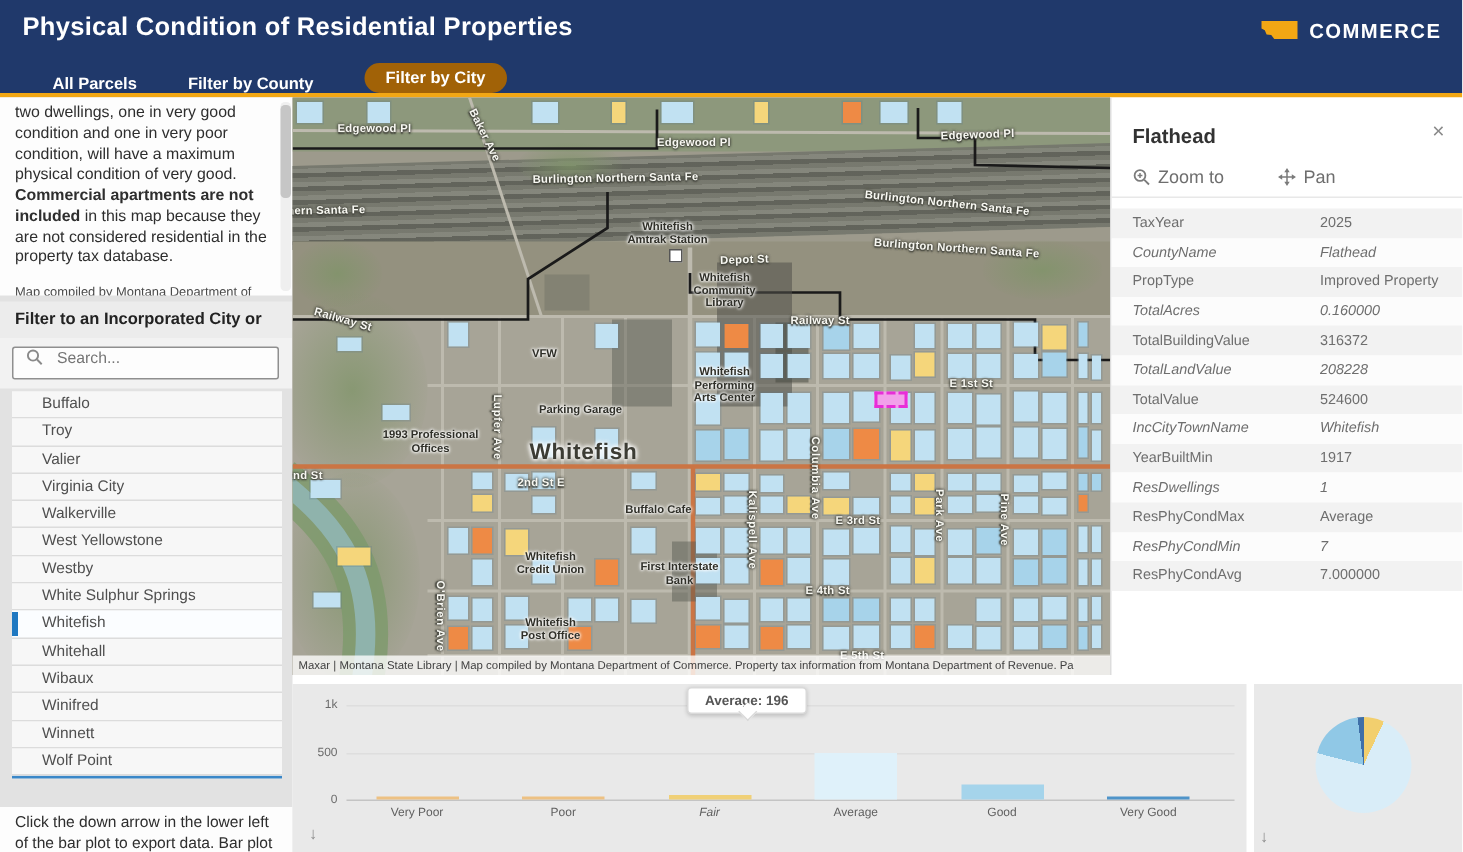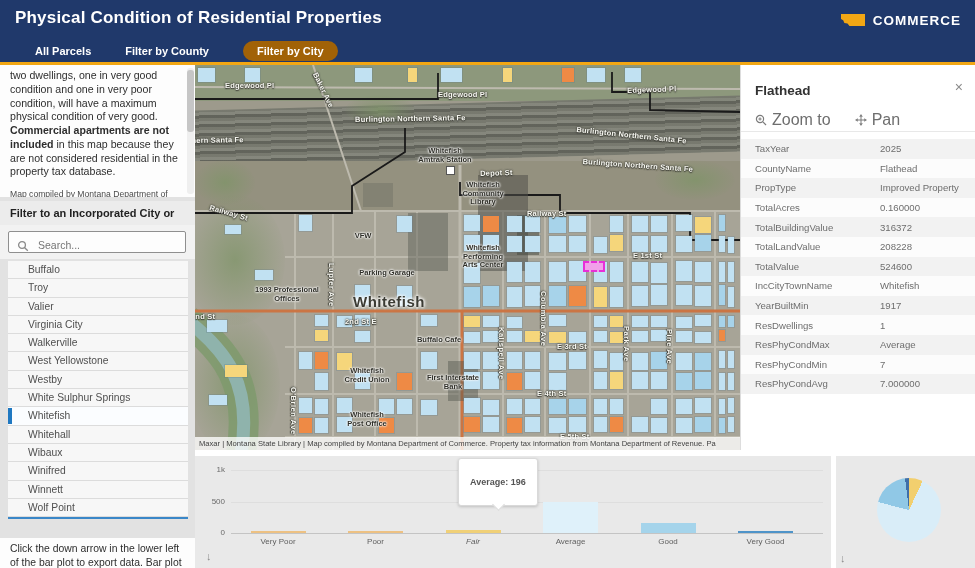--- a/index.html
+++ b/index.html
@@ -4,38 +4,38 @@
 <style>
   html,body{margin:0;padding:0;background:#fff;}
   .app{position:relative;width:975px;height:568px;overflow:hidden;
        font-family:"Liberation Sans",sans-serif;background:#fff;}
 
   
   .hdr{position:absolute;left:0;top:0;width:975px;height:62px;background:#20396b;}
   .hdr-title{position:absolute;left:15px;top:8px;color:#fff;font-size:17px;font-weight:bold;letter-spacing:.2px;}
   .brand{position:absolute;right:14px;top:12px;display:flex;align-items:center;gap:7px;}
   .brand-name{color:#fff;font-size:13.5px;font-weight:bold;letter-spacing:1px;}
-  .tabs{position:absolute;left:35px;top:40px;height:22px;display:flex;align-items:center;gap:34px;}
+  .tabs{position:absolute;left:35px;top:40px;height:22px;display:flex;align-items:flex-end;gap:34px;}
   .tab{color:#fff;font-size:11px;font-weight:bold;cursor:pointer;white-space:nowrap;}
   .tab.active{background:#a16207;border-radius:12px;padding:4px 14px;}
   .gold-bar{position:absolute;left:0;top:62px;width:975px;height:3px;background:#f2a714;}
 
   
   .sidebar{position:absolute;left:0;top:65px;width:195px;height:503px;background:#e2e2e2;}
   .intro{position:absolute;left:0;top:0;width:195px;height:132px;background:#fdfdfd;overflow:hidden;
          padding:4px 16px 0 10px;box-sizing:border-box;}
   .intro p{margin:0;font-size:10.6px;line-height:1.3;color:#2e2e2e;}
   .intro .foot{margin-top:9px;font-size:8.6px;line-height:1.6;color:#4a4a4a;}
   .sb-scroll{position:absolute;right:1px;top:3px;width:7px;height:126px;background:#efefef;border-radius:3px;}
   .sb-thumb{position:absolute;left:0;top:2px;width:7px;height:62px;background:#c6c6c6;border-radius:3px;}
   .filter-hdr{position:absolute;left:0;top:136px;width:195px;height:24px;background:#ececec;
               font-size:11px;font-weight:bold;color:#222;line-height:24px;padding-left:10px;box-sizing:border-box;}
   .search-wrap{position:absolute;left:0;top:160px;width:195px;height:34px;background:#f2f2f2;}
   .search-box{position:absolute;left:8px;top:6px;width:178px;height:22px;background:#fdfdfd;
-              border:1px solid #8f8f8f;border-radius:2px;box-sizing:border-box;display:flex;align-items:flex-end;}
+              border:1px solid #8f8f8f;border-radius:2px;box-sizing:border-box;display:flex;align-items:flex-start;}
   .search-box svg{margin:0 7px 0 8px;}
   .search-box input{border:none;outline:none;background:transparent;font-size:10.5px;color:#444;width:130px;
                     font-family:"Liberation Sans",sans-serif;}
   .city-list{position:absolute;left:8px;top:196px;width:180px;background:#f7f7f7;border-bottom:2px solid #3a87c8;}
   .city-row{position:relative;height:17.3px;border-bottom:1px solid #dcdcdc;font-size:10.3px;color:#4f4f4f;
             line-height:17.3px;padding-left:20px;cursor:pointer;background:#f7f7f7;}
   .city-row.sel{background:#fbfdff;}
   .city-row.sel::before{content:"";position:absolute;left:0;top:1px;bottom:1px;width:4px;background:#1f78c1;}
   .bottom-note{position:absolute;left:0;top:473px;width:195px;height:30px;background:#fdfdfd;
                padding:4px 10px 0 10px;box-sizing:border-box;font-size:10.4px;line-height:1.3;color:#2e2e2e;overflow:hidden;}
@@ -63,39 +63,39 @@
             text-shadow:0 0 3px #fff,0 0 3px #fff,0 0 4px #fff;z-index:8;}
   .amtrak-sq{position:absolute;left:251px;top:101px;width:7px;height:7px;background:#fff;border:1px solid #555;z-index:7;}
   .attrib{position:absolute;left:0;bottom:0;width:545px;height:13px;background:rgba(255,255,255,.78);
           font-size:7.6px;color:#3f3f3f;line-height:13px;padding-left:4px;box-sizing:border-box;white-space:nowrap;
           overflow:hidden;z-index:9;}
 
   
   .rpanel{position:absolute;left:740px;top:65px;width:235px;height:385px;background:#fff;border-left:1px solid #ddd;box-sizing:border-box;}
   .rp-title{position:absolute;left:14px;top:18px;font-size:13.5px;font-weight:bold;color:#323232;}
   .rp-close{position:absolute;right:12px;top:14px;font-size:14px;color:#8a8a8a;cursor:pointer;}
-  .rp-tools{position:absolute;left:14px;top:46px;display:flex;gap:24px;align-items:center;color:#6e6e6e;font-size:16px;}
+  .rp-tools{position:absolute;left:14px;top:46px;display:flex;gap:36px;align-items:center;color:#6e6e6e;font-size:12px;}
   .rp-tool{display:flex;align-items:center;gap:5px;cursor:pointer;}
   .rp-div{position:absolute;left:0;top:66px;width:235px;border-top:1px solid #e8e8e8;}
   .attr-table{position:absolute;left:0;top:74px;width:235px;}
   .attr-row{display:flex;height:19.6px;align-items:center;font-size:9.6px;color:#6e6e6e;}
   .attr-row.odd{background:#f2f2f2;}
-  .attr-row.even{background:#fcfcfc;}
+  .attr-row.even{background:#fcfcfc;font-style:italic;}
   .attr-row .k{width:111px;padding-left:14px;box-sizing:border-box;}
   .attr-row .v{flex:1;white-space:nowrap;overflow:hidden;margin-left:28px;}
 
   
   .bar-panel{position:absolute;left:195px;top:456px;width:636px;height:112px;background:#e9e9e9;overflow:hidden;}
   .grid-line{position:absolute;left:36px;width:592px;height:1px;background:#dedede;}
   .base-line{position:absolute;left:36px;width:592px;height:1px;background:#c4c4c4;}
   .ytick{position:absolute;width:28px;text-align:right;font-size:8px;color:#6a6a6a;}
   .bar{position:absolute;width:55px;cursor:pointer;}
   .cat{position:absolute;width:80px;text-align:center;font-size:8px;color:#5f5f5f;}
   .tooltip{position:absolute;left:263px;top:2px;background:#fff;border:1px solid #d9d9d9;border-radius:3px;
-           padding:18px 11px;font-size:9px;font-weight:bold;color:#555;box-shadow:0 1px 3px rgba(0,0,0,.18);z-index:5;}
+           padding:3px 11px;font-size:9px;font-weight:bold;color:#555;box-shadow:0 1px 3px rgba(0,0,0,.18);z-index:5;}
   .tooltip::after{content:"";position:absolute;left:50%;bottom:-4px;margin-left:-4px;width:8px;height:8px;background:#fff;
            border-right:1px solid #d9d9d9;border-bottom:1px solid #d9d9d9;transform:rotate(45deg);}
   .export-arrow{position:absolute;font-size:11px;color:#8a8a8a;cursor:pointer;}
   .pie-panel{position:absolute;left:836px;top:456px;width:139px;height:112px;background:#e9e9e9;}
   .pie{position:absolute;left:41px;top:22px;width:64px;height:64px;border-radius:50%;cursor:pointer;}
 </style>
 </head>
 <body>
 
 <div class="app">

